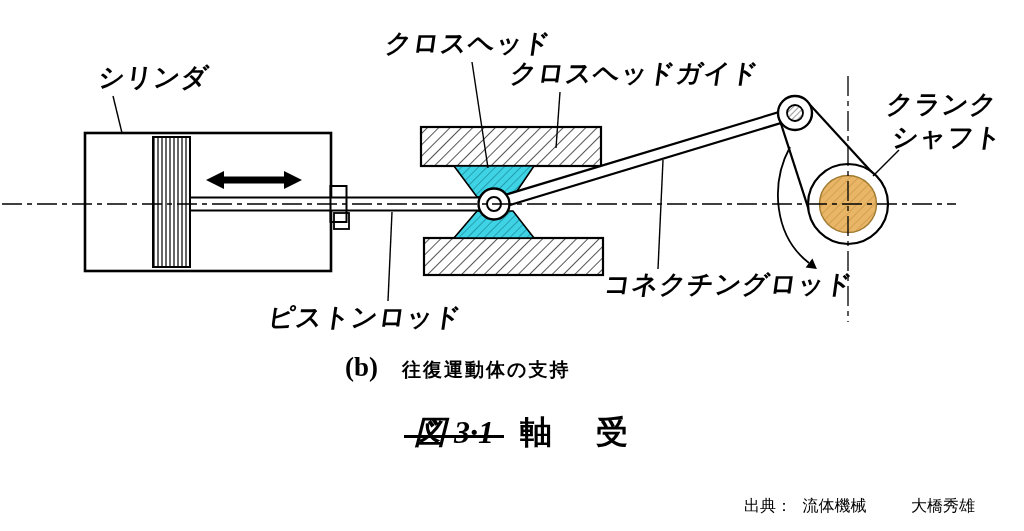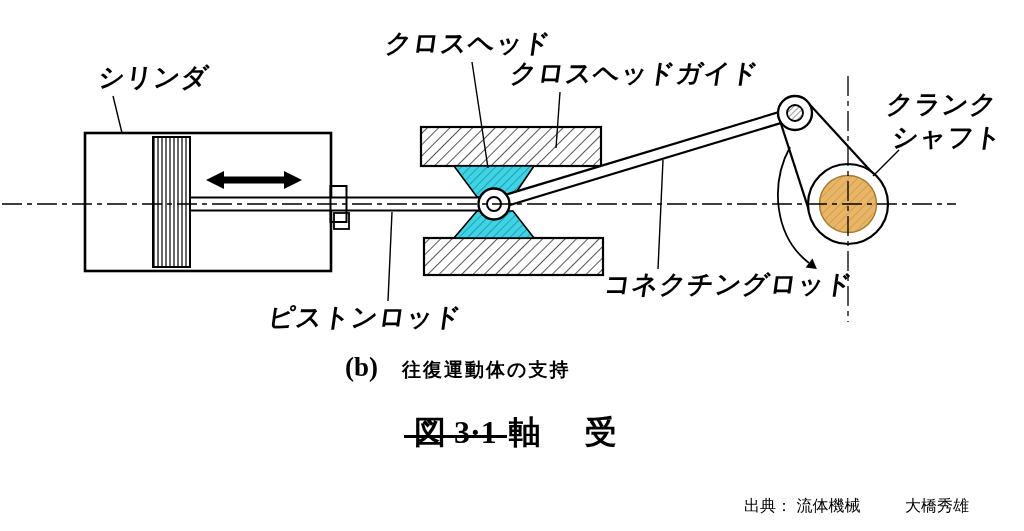--- a/index.html
+++ b/index.html
@@ -17,28 +17,28 @@
   .caption-row {
     position:absolute; left:345px; top:352px; display:flex; align-items:baseline;
     font-family:"Liberation Serif", serif;
   }
   .caption-index { font-size:27px; font-weight:700; margin-right:24px; }
   .caption-text  { font-size:19px; font-weight:600; letter-spacing:2px; }
   .figure-row {
     position:absolute; left:410px; top:411px; white-space:nowrap;
     font-family:"Liberation Serif", serif; font-weight:700; font-size:32px;
   }
-  .fig-number { position:relative; display:inline-block; padding:0 4px; }
+  .fig-number { position:relative; display:inline-block; padding:0 4px;font-style:italic; }
   .fig-number::after {
     content:""; position:absolute; left:-6px; right:-6px; top:55%;
     border-top:3px solid #000;
   }
-  .fig-title { letter-spacing:6px; }
+  .fig-title { margin-left:14px; letter-spacing:6px; }
   .source-row { position:absolute; left:744px; top:496px; font-size:16px; }
-  .source-row .work { }
+  .source-row .work { margin-left:6px; }
   .source-row .author { margin-left:40px;text-align:right; }
 </style>
 </head>
 <body>
 
 <div class="page">
 
   <svg class="diagram-svg" width="1024" height="531" viewBox="0 0 1024 531">
     <defs>
       <pattern id="hatch" patternUnits="userSpaceOnUse" width="8" height="8" patternTransform="rotate(45)">

